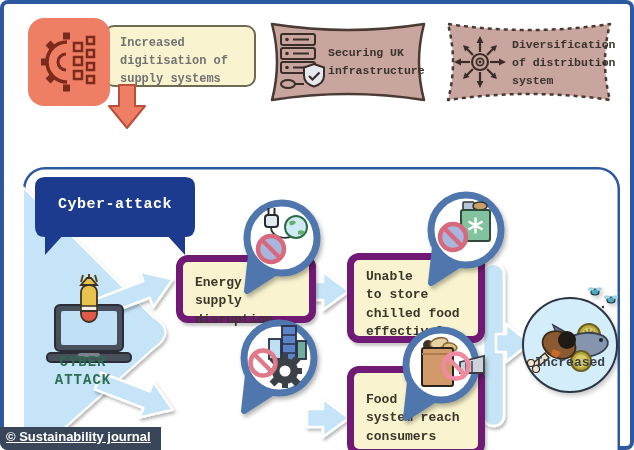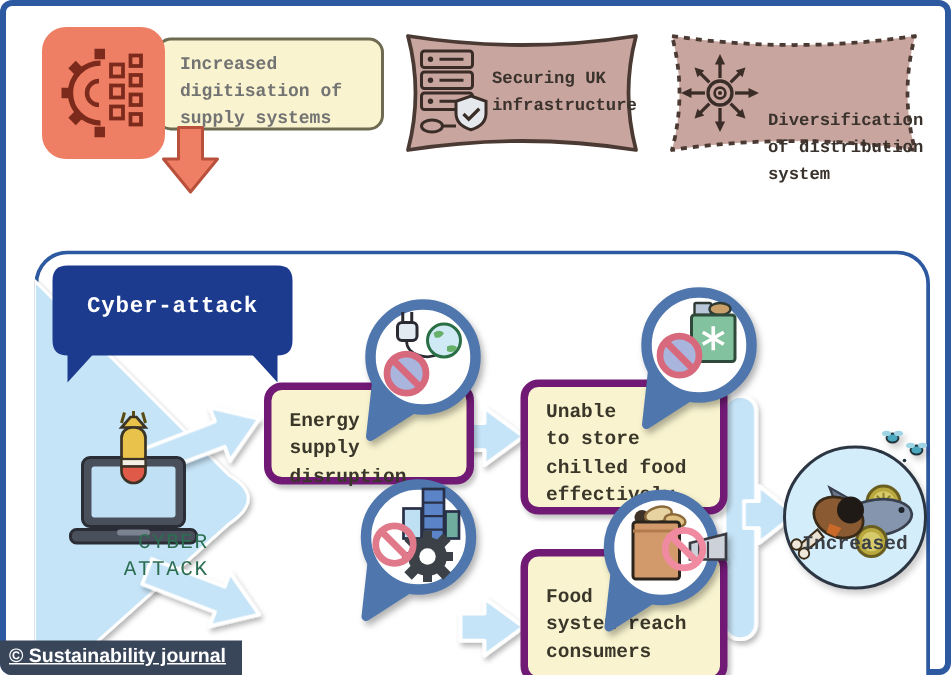--- a/index.html
+++ b/index.html
@@ -14,33 +14,33 @@
   .digit-icon-box{position:absolute;left:28px;top:18px;width:82px;height:88px;
     background:#ee7e64;border-radius:16px;display:flex;align-items:center;justify-content:center;z-index:3;}
   .digit-label{position:absolute;left:104px;top:25px;width:152px;height:62px;box-sizing:border-box;
     background:#f9f4cf;border:2px solid #6f6a52;border-radius:10px;padding:7px 8px 7px 14px;
     font-size:12px;font-weight:700;color:#737373;line-height:1.5;z-index:2;}
   .banner{position:absolute;top:14px;z-index:2;}
   .banner .btxt{position:absolute;font-size:11.5px;font-weight:700;color:#3a322c;line-height:1.55;}
   .banner-securing{left:262px;width:172px;height:96px;}
   .banner-securing .btxt{left:66px;top:30px;width:104px;}
   .banner-divers{left:438px;width:182px;height:96px;}
-  .banner-divers .btxt{left:74px;top:22px;width:106px;margin-top:36px;}
+  .banner-divers .btxt{left:74px;top:22px;width:106px;}
   .down-arrow{position:absolute;left:106px;top:84px;z-index:4;}
   
   .flow{position:absolute;left:23px;top:127px;width:597px;height:306px;background:#fff;
     border-radius:22px;box-shadow:inset 0 0 0 2.5px #2d59a0;overflow:hidden;z-index:1;margin-top:40px;}
   .bg-svg{position:absolute;left:0;top:0;z-index:1;}
   .tag{position:absolute;left:10px;top:8px;width:164px;height:84px;z-index:6;}
   .tag span{position:absolute;left:0;top:21px;width:164px;text-align:center;
     color:#ffffff;font-size:15px;font-weight:700;letter-spacing:.5px;}
   .laptop{position:absolute;left:18px;top:106px;z-index:5;}
-  .cyber-label{position:absolute;left:4px;top:186px;width:112px;text-align:right;z-index:5;
-    font-size:14px;font-weight:400;color:#2c6e52;letter-spacing:1px;line-height:1.3;}
-  .note{position:absolute;box-sizing:border-box;background:#f9f4cf;border:5px solid #701a75;
+  .cyber-label{position:absolute;left:4px;top:186px;width:112px;text-align:center;z-index:5;
+    font-size:14px;font-weight:700;color:#2c6e52;letter-spacing:1px;line-height:1.3;}
+  .note{position:absolute;box-sizing:border-box;background:#f9f4cf;border:7px solid #701a75;
     border-radius:12px;padding:8px 8px 6px 12px;font-size:13px;font-weight:700;color:#3a372a;
     line-height:1.42;z-index:3;box-shadow:2px 3px 3px rgba(0,0,0,.22);}
   .note-energy{left:153px;top:88px;width:140px;height:68px;padding-top:12px;}
   .note-store{left:324px;top:86px;width:138px;height:90px;}
   .note-key{left:153px;top:219px;width:140px;height:70px;}
   .note-reach{left:324px;top:199px;width:138px;height:90px;padding-top:18px;}
   .pin{position:absolute;z-index:4;filter:drop-shadow(2px 3px 2px rgba(0,0,0,.3));}
   .pin-energy{left:212px;top:26px;}
   .pin-store{left:396px;top:18px;}
   .pin-key{left:209px;top:146px;}

